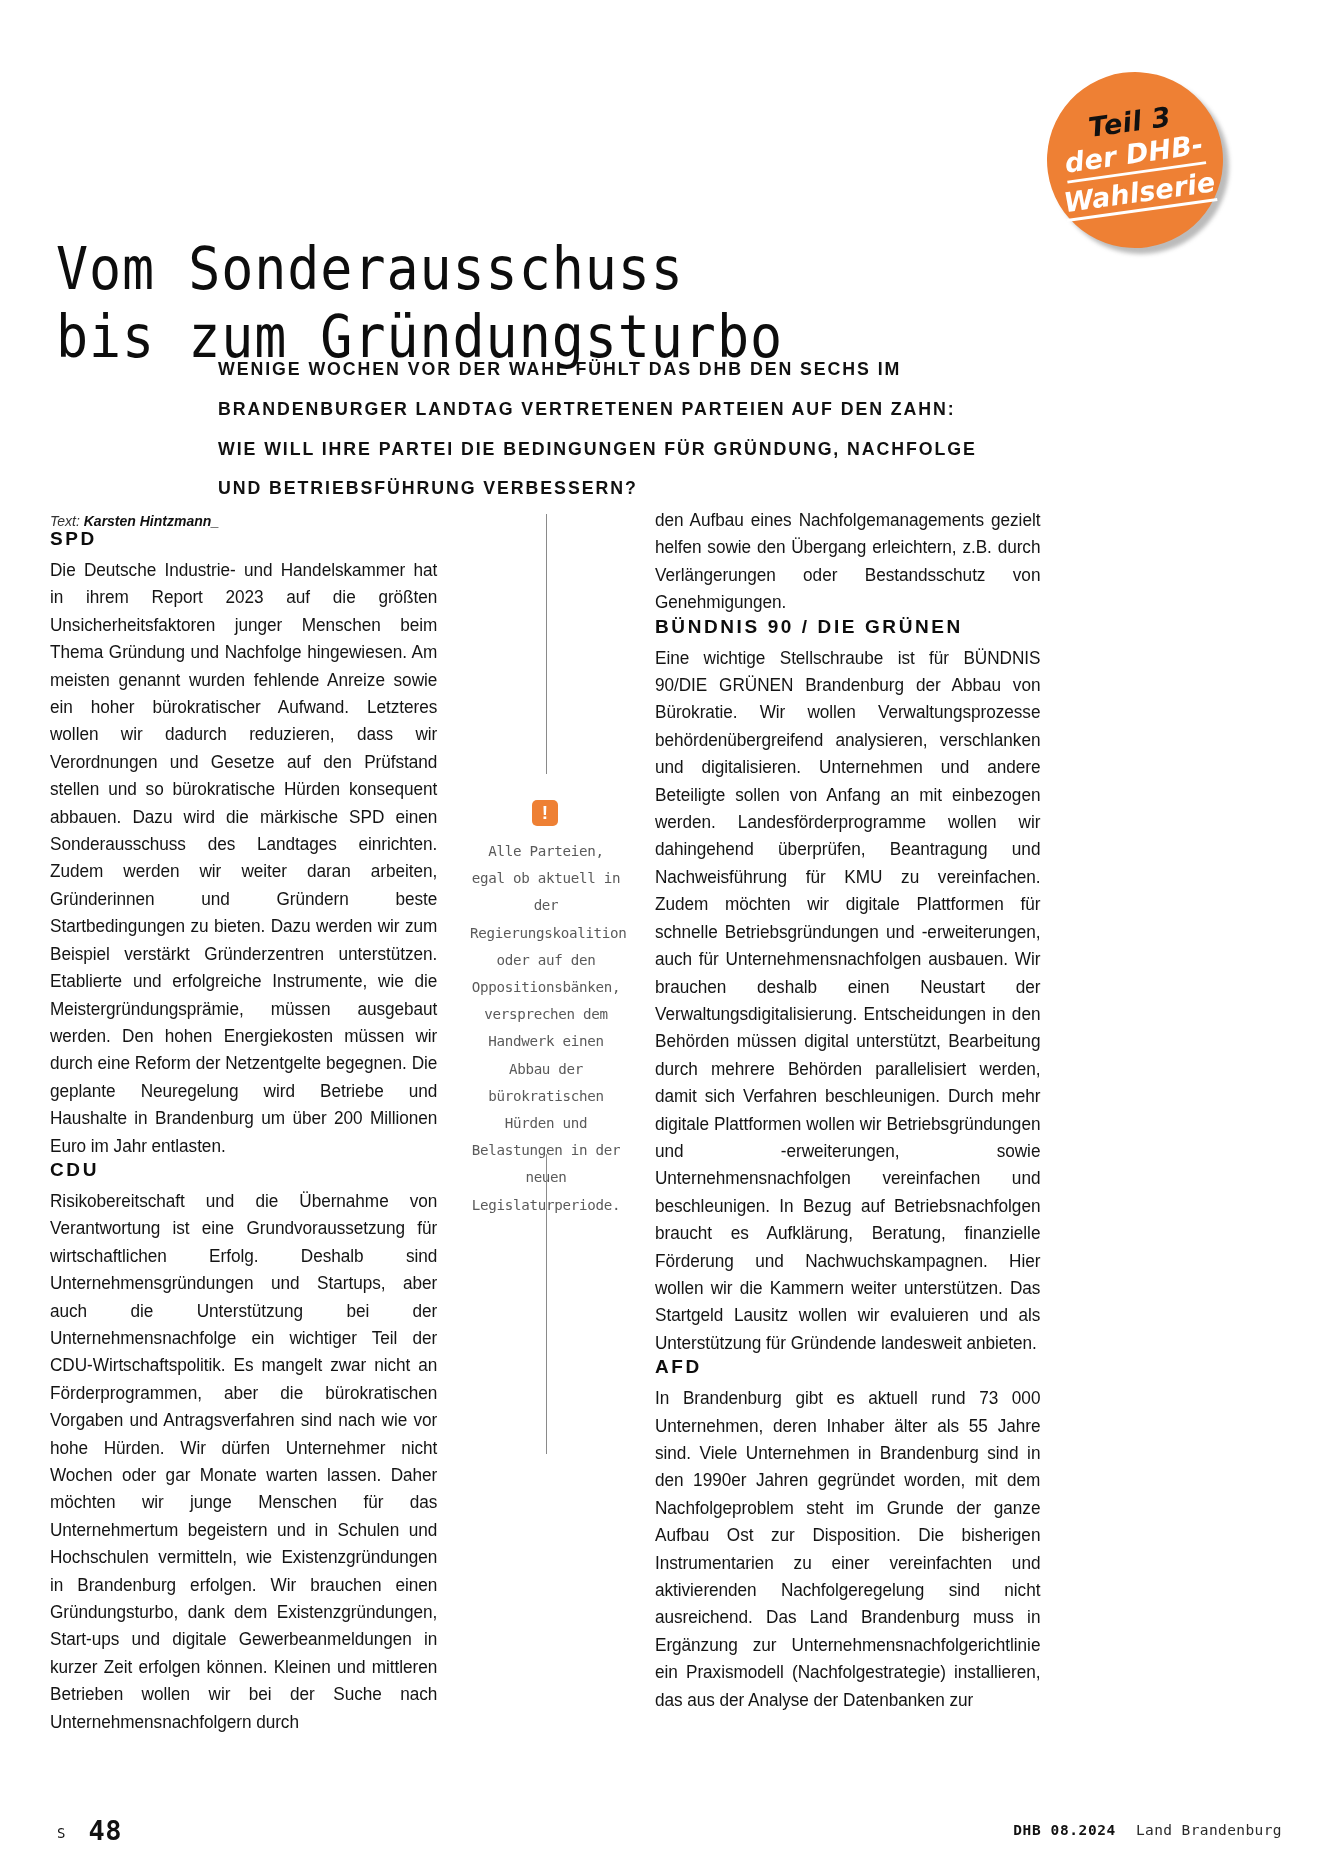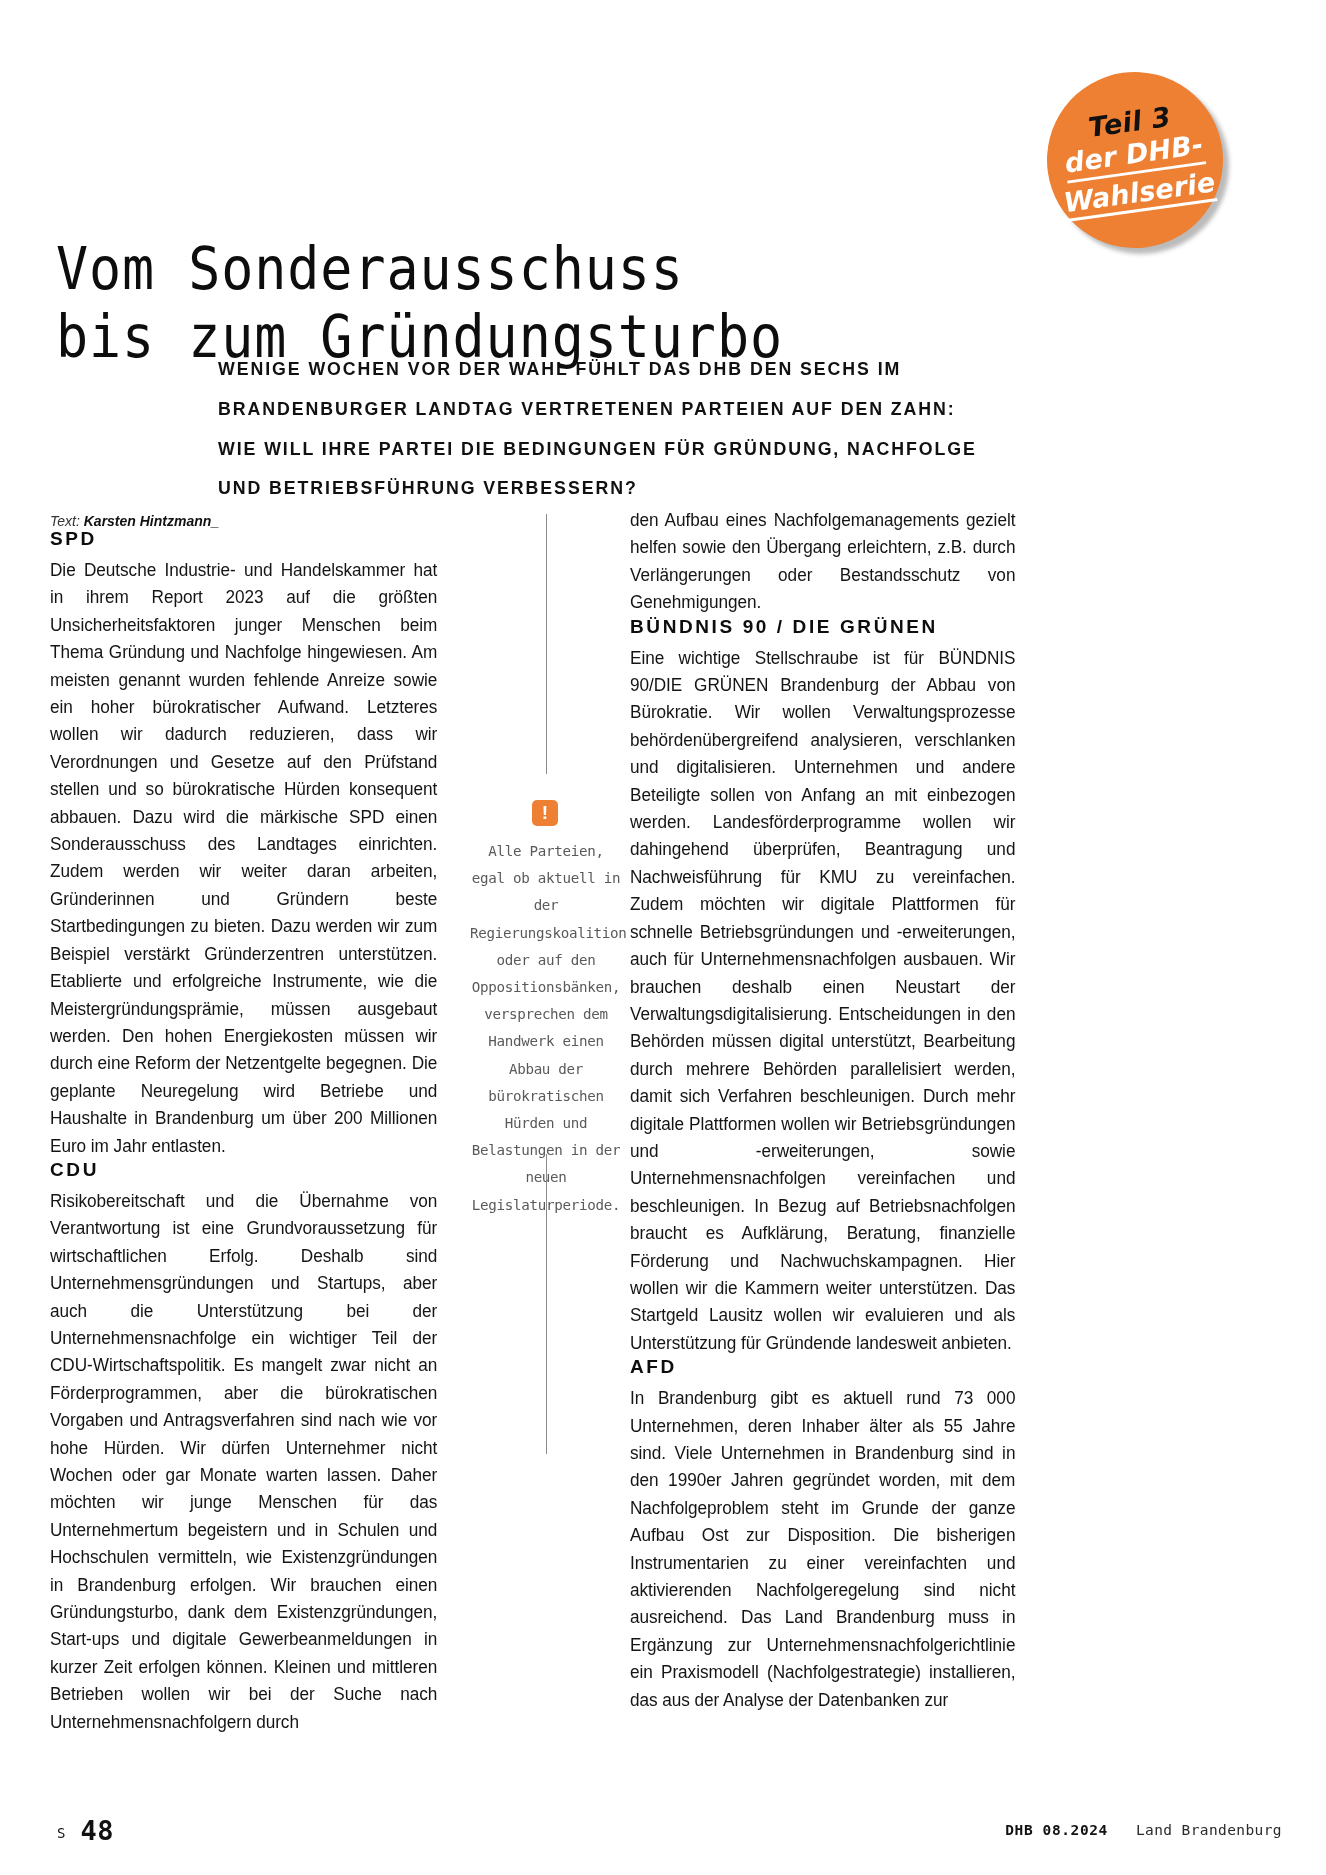--- a/index.html
+++ b/index.html
@@ -109,21 +109,21 @@
     transform-origin: left top;
   }
 
   
   .col {
     position: absolute;
     font-family: "Liberation Sans", sans-serif;
     color: #141414;
   }
   .col-left  { left: 50px;  top: 528px; width: 412px; }
-  .col-right { left: 630px; top: 506px; width: 410px; }
+  .col-right { left: 655px; top: 506px; width: 410px; }
 
   .col p {
     margin: 0 0 0 0;
     font-size: 18.3px;
     line-height: 27.4px;
     text-align: justify;
     text-justify: inter-word;
     hyphens: manual;
     transform: scaleX(0.94);
     transform-origin: left top;
@@ -214,41 +214,41 @@
   }
   .footer-left .s {
     font-size: 14px;
     letter-spacing: 1px;
     vertical-align: 2px;
   }
   .footer-left .num {
     font-size: 27px;
     font-weight: bold;
     letter-spacing: 0.5px;
-    margin-left: 14px;
+    margin-left: 22px;
   }
   .footer-right {
     position: absolute;
     right: 44px;
     top: 1822px;
     font-family: "DejaVu Sans Mono", monospace;
     font-size: 14.5px;
     color: #111111;
     white-space: nowrap;
   }
   .footer-right .issue {
     font-weight: bold;
     letter-spacing: 0.6px;
     margin-left: 24px;
   }
   .footer-right .region {
     font-weight: normal;
     color: #2a2a2a;
     letter-spacing: 0.4px;
-    margin-left: 28px;
+    margin-left: 20px;
   }
 </style>
 </head>
 <body>
 
 <div class="page">
 
   <div class="badge-wrap">
     <div class="badge-shadow"></div>
     <div class="badge">

